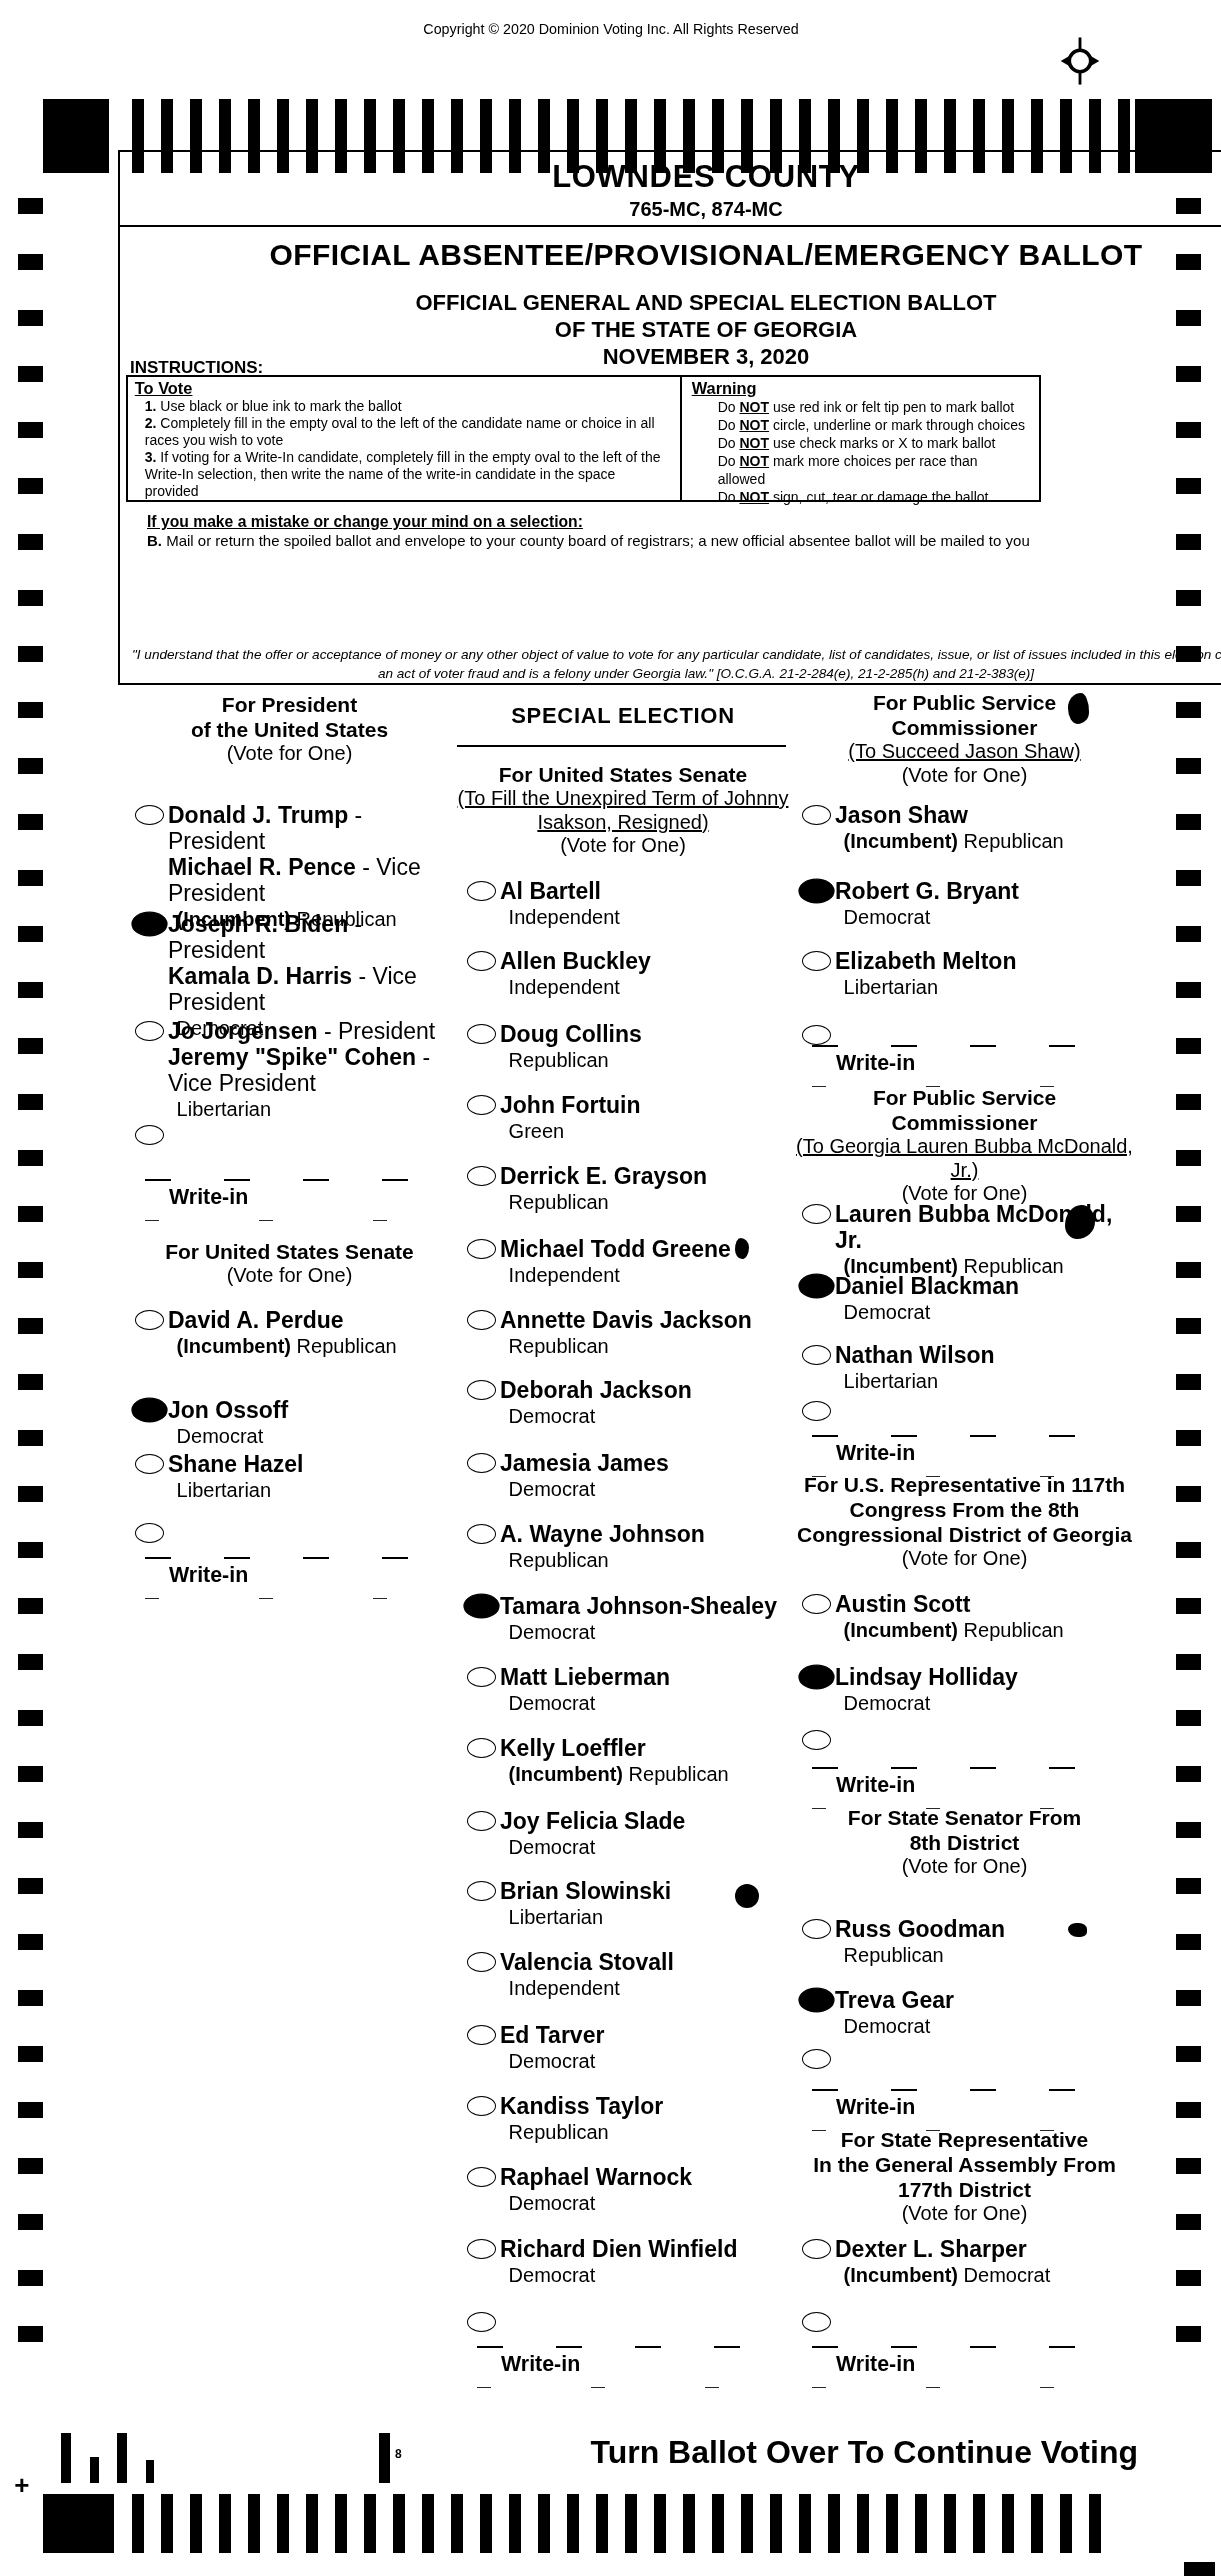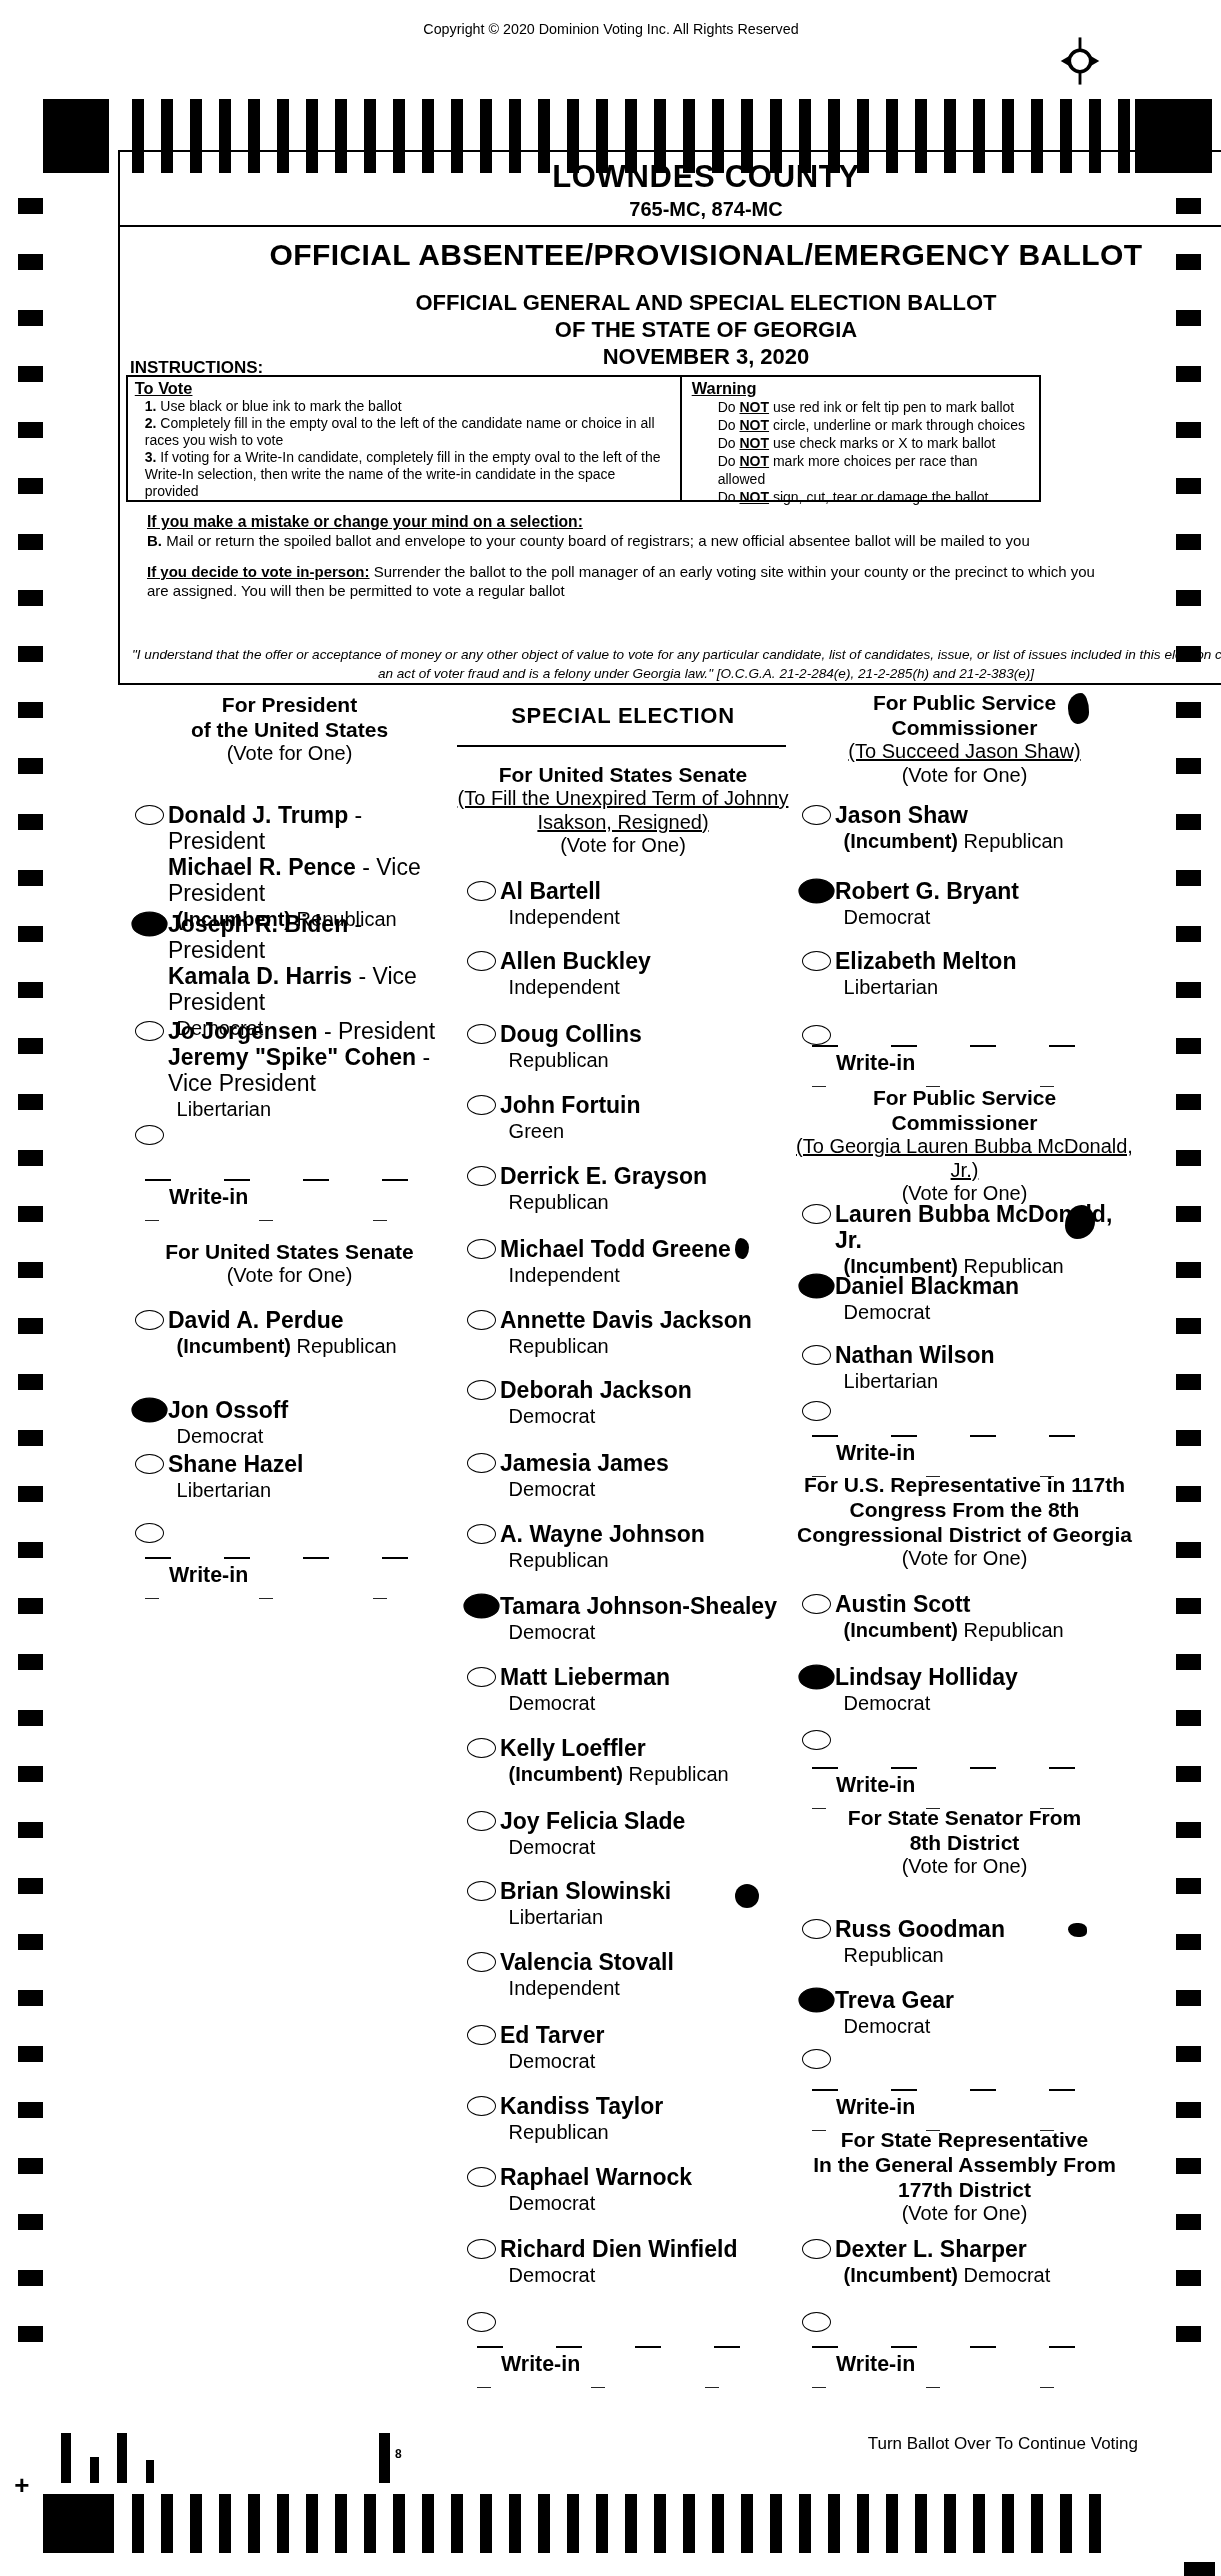--- a/index.html
+++ b/index.html
@@ -60,21 +60,21 @@
   .role{font-weight:normal;}
   .party{font-size:20px;line-height:23px;padding-left:8.6px;margin-top:2.1px;}
   .inc{font-weight:bold;}
   .write-in{position:absolute;left:0;right:0;height:50px;}
   .wline{position:absolute;left:20px;width:294px;height:2.1px;
     background:repeating-linear-gradient(90deg,#000 0px,#000 26px,transparent 26px,transparent 79px);}
   .wline.sub{top:41px;height:1.4px;opacity:.85;
     background:repeating-linear-gradient(90deg,#000 0px,#000 14.3px,transparent 14.3px,transparent 114px);}
   .wlabel{position:absolute;top:5.7px;left:44px;font-size:21.4px;font-weight:bold;}
   
-  #turnover{position:absolute;top:2434px;right:84px;font-size:17px;font-weight:normal;text-align:center;}
+  #turnover{position:absolute;top:2434px;right:84px;font-size:32px;font-weight:bold;text-align:center;}
   #plus-mark{position:absolute;left:14.3px;top:2470px;font-size:26px;font-weight:bold;}
   .fbar{position:absolute;background:#000;}
   #tiny-mark{position:absolute;left:395px;top:2447px;font-size:12px;font-weight:bold;}
   .smudge{position:absolute;background:#000;}
   #corner-mark{position:absolute;left:1184px;top:2562px;width:31px;height:14.3px;background:#000;}
 </style>
 </head>
 <body>
 
 <div class="page">
@@ -122,21 +122,20 @@
         <div class="wit"><span>Do </span><span class="notw">NOT</span><span> use red ink or felt tip pen to mark ballot</span></div>
         <div class="wit"><span>Do </span><span class="notw">NOT</span><span> circle, underline or mark through choices</span></div>
         <div class="wit"><span>Do </span><span class="notw">NOT</span><span> use check marks or X to mark ballot</span></div>
         <div class="wit"><span>Do </span><span class="notw">NOT</span><span> mark more choices per race than allowed</span></div>
         <div class="wit"><span>Do </span><span class="notw">NOT</span><span> sign, cut, tear or damage the ballot</span></div>
       </div>
     </div>
     <div id="mistake">
       <div class="mhead">If you make a mistake or change your mind on a selection:</div>
       <div class="mline"><span class="mlbl">B.</span><span> Mail or return the spoiled ballot and envelope to your county board of registrars; a new official absentee ballot will be mailed to you</span></div>
-      <div class="minperson"><span class="mundl">If you decide to vote in-person:</span><span>  Surrender the ballot to the poll manager of an early voting site within your county or the precinct to which you are assigned.  You will then be permitted to vote a regular ballot</span></div>
     </div>
     <div id="fineprint">"I understand that the offer or acceptance of money or any other object of value to vote for any particular candidate, list of candidates, issue, or list of issues included in this election constitutes an act of voter fraud and is a felony under Georgia law." [O.C.G.A. 21-2-284(e), 21-2-285(h) and 21-2-383(e)]</div>
   </div>
 
   <div class="col" id="col-left">
     <div class="race-h" style="top:692px">
       <div class="rt">For President
 of the United States</div>
       <div class="rv">(Vote for One)</div>
     </div>

